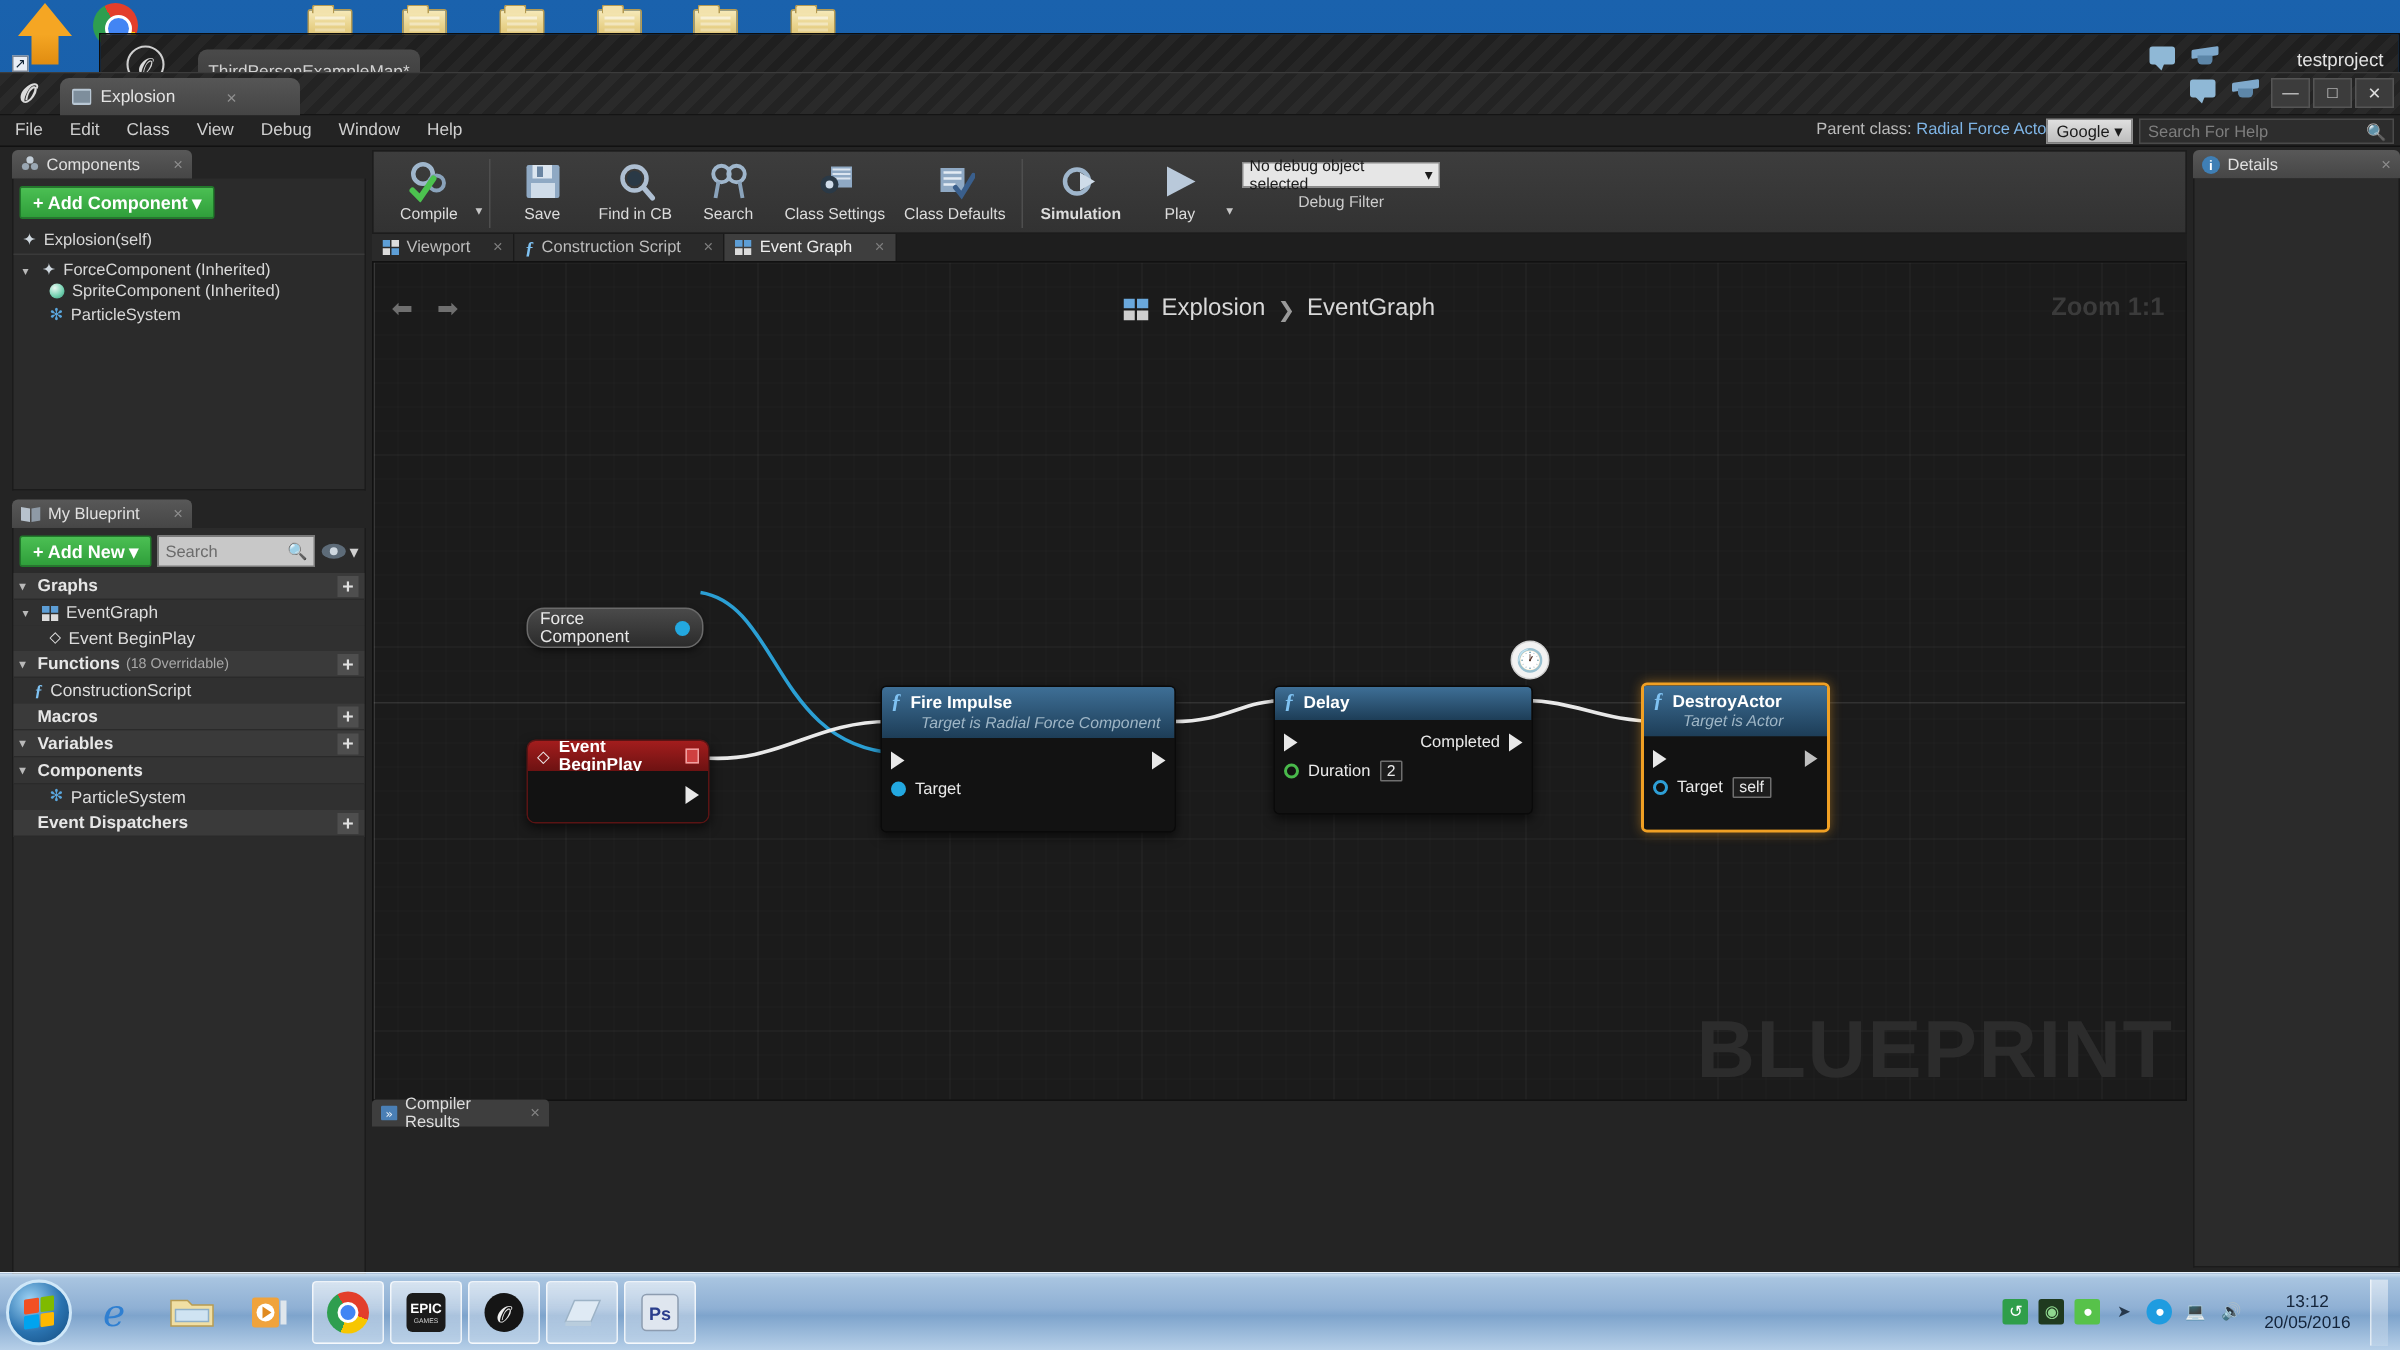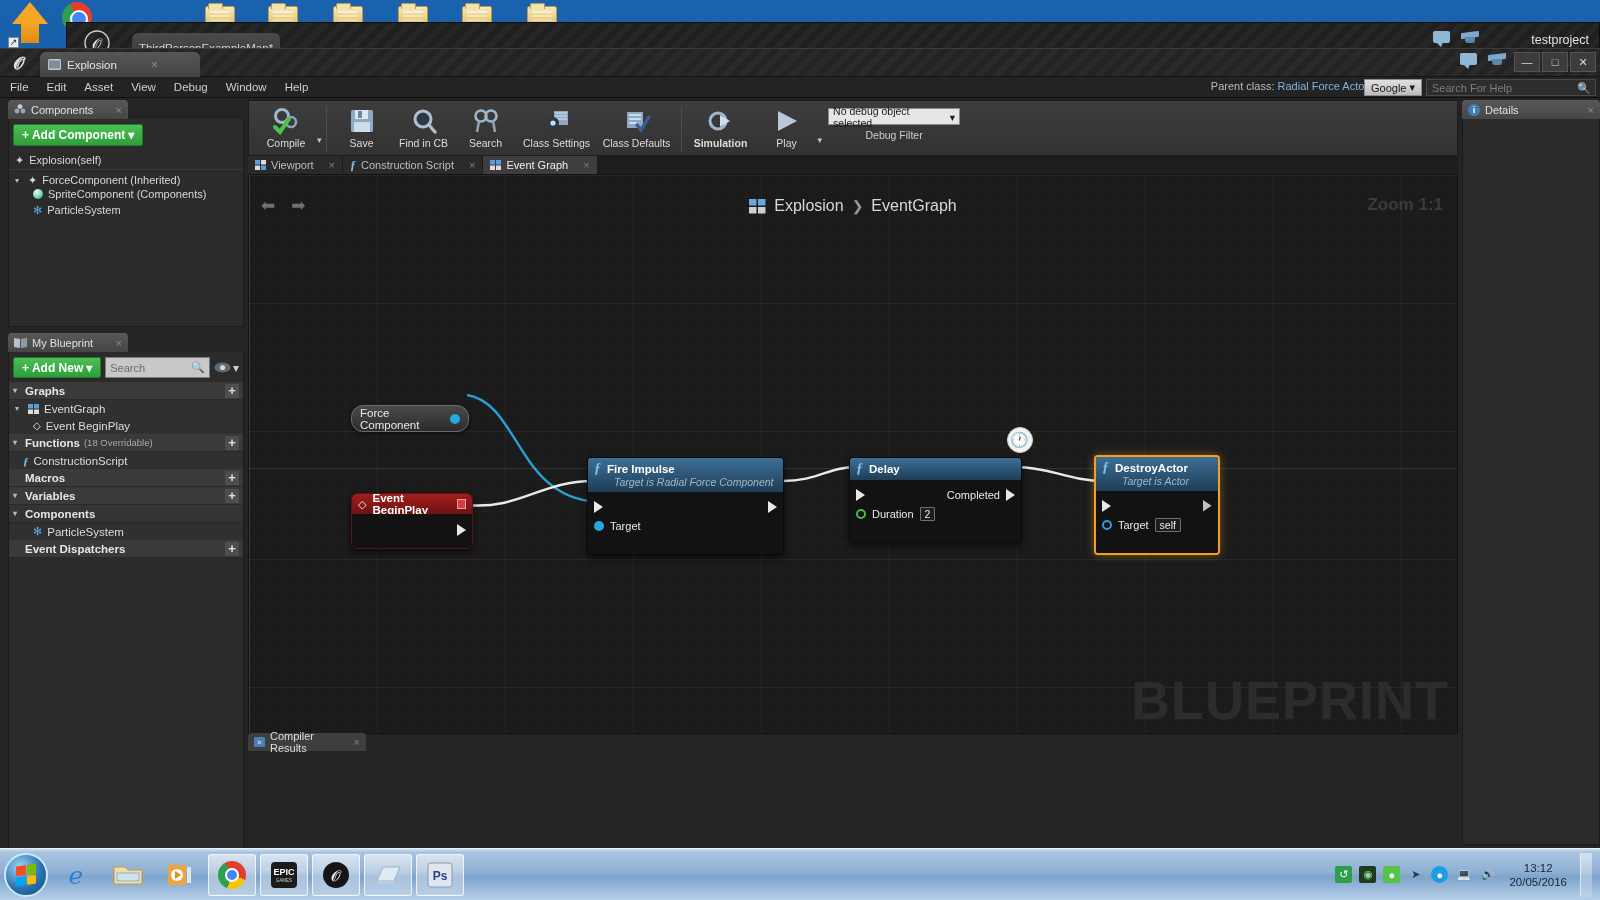--- a/index.html
+++ b/index.html
@@ -462,21 +462,21 @@
       <div class="wincontrols">
         <div class="wc">—</div>
         <div class="wc">□</div>
         <div class="wc">✕</div>
       </div>
     </div>
 
     <div class="menubar">
       <span class="mi">File</span>
       <span class="mi">Edit</span>
-      <span class="mi">Asset</span>
+      <span class="mi">Class</span>
       <span class="mi">View</span>
       <span class="mi">Debug</span>
       <span class="mi">Window</span>
       <span class="mi">Help</span>
 
       <div class="parentclass">
         <span>Parent class:</span>
         <b>Radial Force Actor</b>
       </div>
       <div class="googlebtn">
@@ -517,21 +517,21 @@
             <span class="ic-star">✦</span>
             <span>Explosion(self)</span>
           </div>
           <div class="tree-row" style="padding-top:4px;">
             <span class="caret">▾</span>
             <span class="ic-star">✦</span>
             <span>ForceComponent (Inherited)</span>
           </div>
           <div class="tree-row" style="padding-left:24px;">
             <span class="ic-sphere"></span>
-            <span>SpriteComponent (Components)</span>
+            <span>SpriteComponent (Inherited)</span>
           </div>
           <div class="tree-row" style="padding-left:24px;">
             <span class="ic-particle">✻</span>
             <span>ParticleSystem</span>
           </div>
         </div>
 
         <div class="panel-tabrow" style="margin-top:6px;">
           <div class="panel-tab">
             <span>

